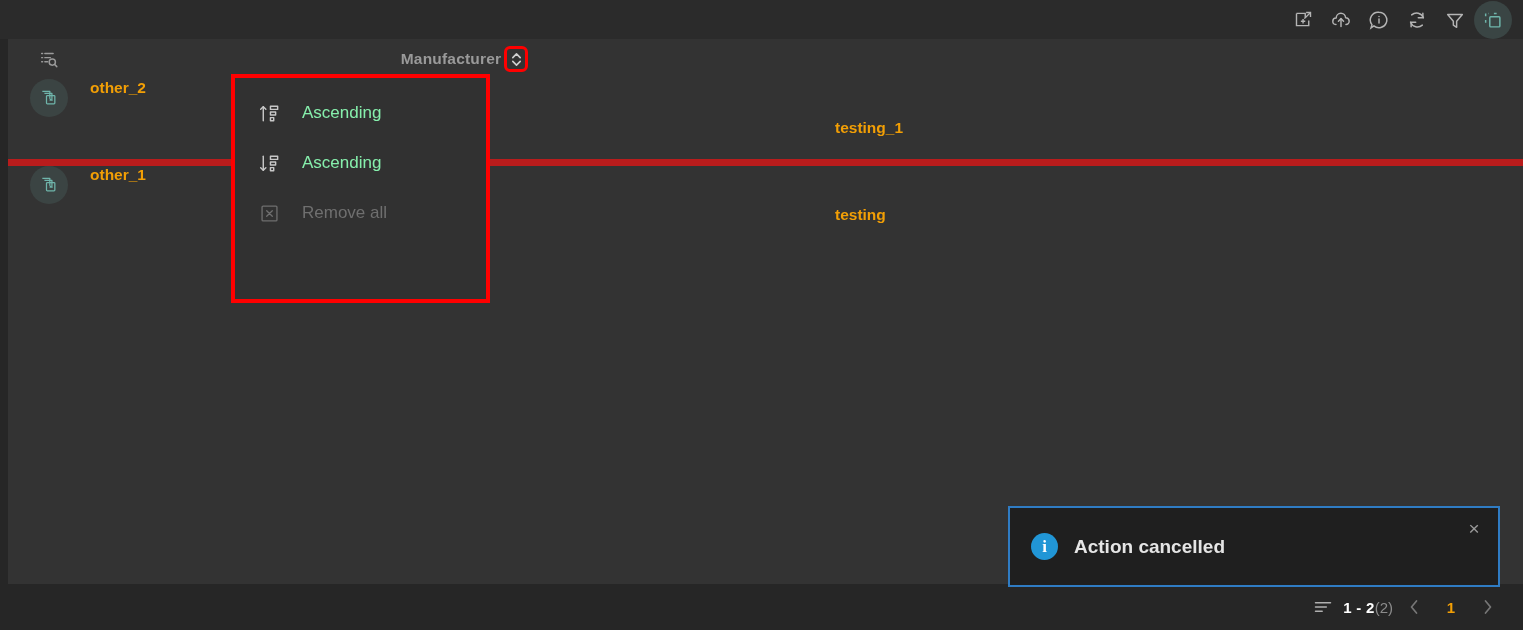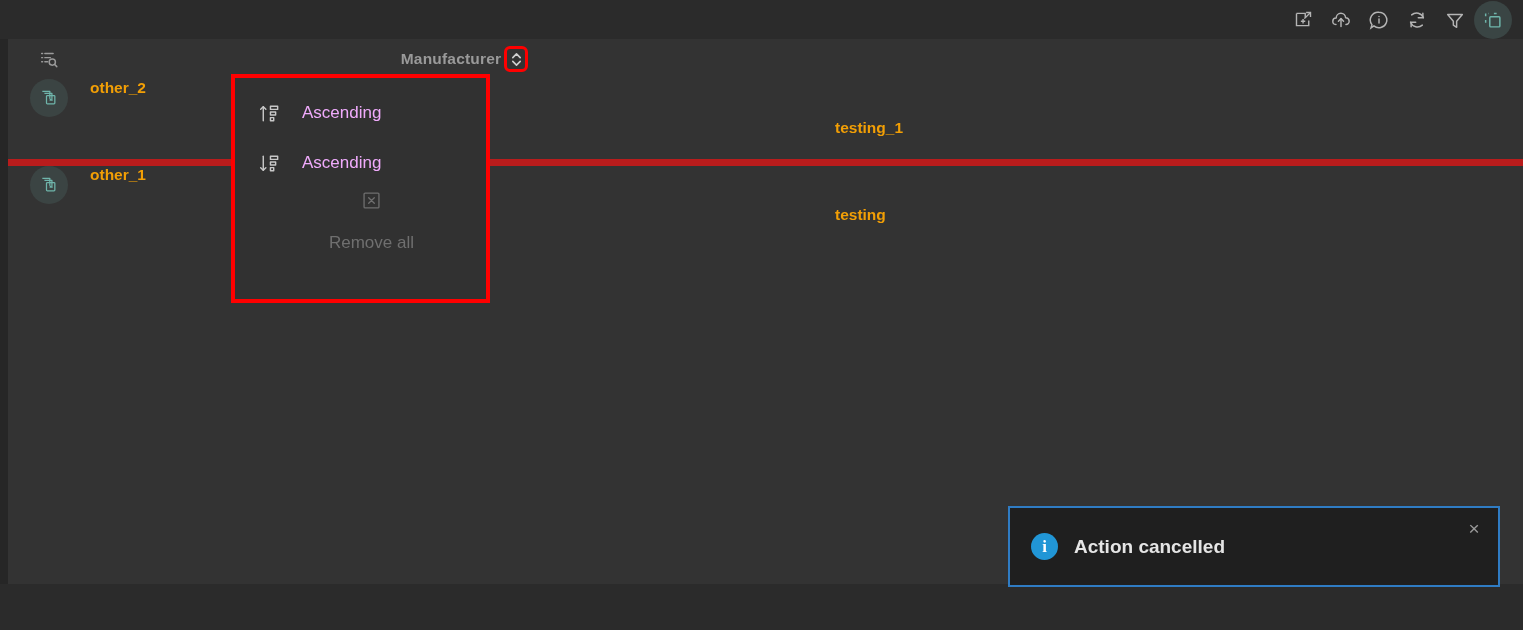--- a/index.html
+++ b/index.html
@@ -99,28 +99,28 @@
     position: absolute; left: 231px; top: 74px;
     width: 259px; height: 229px;
     background: #313131;
     border: 4px solid #ff0000;
     z-index: 40;
     padding: 10px 0;
   }
   .menu-item {
     display: flex; align-items: center;
     height: 50px; padding-left: 22px; gap: 21px;
-    color: #f0abfc; font-size: 17px; cursor: pointer;
+    color: #86efac; font-size: 17px; cursor: pointer;
   }
   .menu-item .mi-icon {
     width: 24px; height: 24px;
     display: flex; align-items: center; justify-content: center;
     flex: 0 0 24px;
   }
-  .menu-item.disabled { color: #6f6f6f; cursor: default; flex-direction: column; }
+  .menu-item.disabled { color: #6f6f6f; cursor: default; }
 
   
   .toast {
     position: absolute; left: 1008px; top: 506px;
     width: 492px; height: 81px;
     background: #1f1f1f;
     border: 2px solid #2f7cc4;
     display: flex; align-items: center;
     z-index: 30;
   }
@@ -323,14 +323,42 @@
 
 
   </div>
 
   <div class="toast">
     <span class="info-icon">i</span>
     <span class="toast-msg">Action cancelled</span>
     <span class="toast-close">×</span>
   </div>
 
+  <div class="footer">
+
+    <span class="pg-icon">
+      <svg width="20" height="20" viewBox="0 0 24 24" fill="none" stroke="#b0b0b0" stroke-width="1.8" stroke-linecap="round">
+        <path d="M3 7h18"></path>
+          <path d="M3 12h13"></path>
+          <path d="M3 17h8"></path>
+      </svg>
+    </span>
+
+    <span class="pg-range">1 - 2</span>
+    <span class="pg-total">(2)</span>
+
+    <span class="pg-arrow">
+      <svg width="14" height="18" viewBox="0 0 14 18" fill="none" stroke="#767676" stroke-width="1.7" stroke-linecap="round" stroke-linejoin="round">
+        <path d="M9.5 3L4.5 9l5 6"></path>
+      </svg>
+    </span>
+
+    <span class="pg-page">1</span>
+
+    <span class="pg-arrow">
+      <svg width="14" height="18" viewBox="0 0 14 18" fill="none" stroke="#767676" stroke-width="1.7" stroke-linecap="round" stroke-linejoin="round">
+        <path d="M4.5 3l5 6-5 6"></path>
+      </svg>
+    </span>
+
+  </div>
 
 </div>
 
 </body></html>

